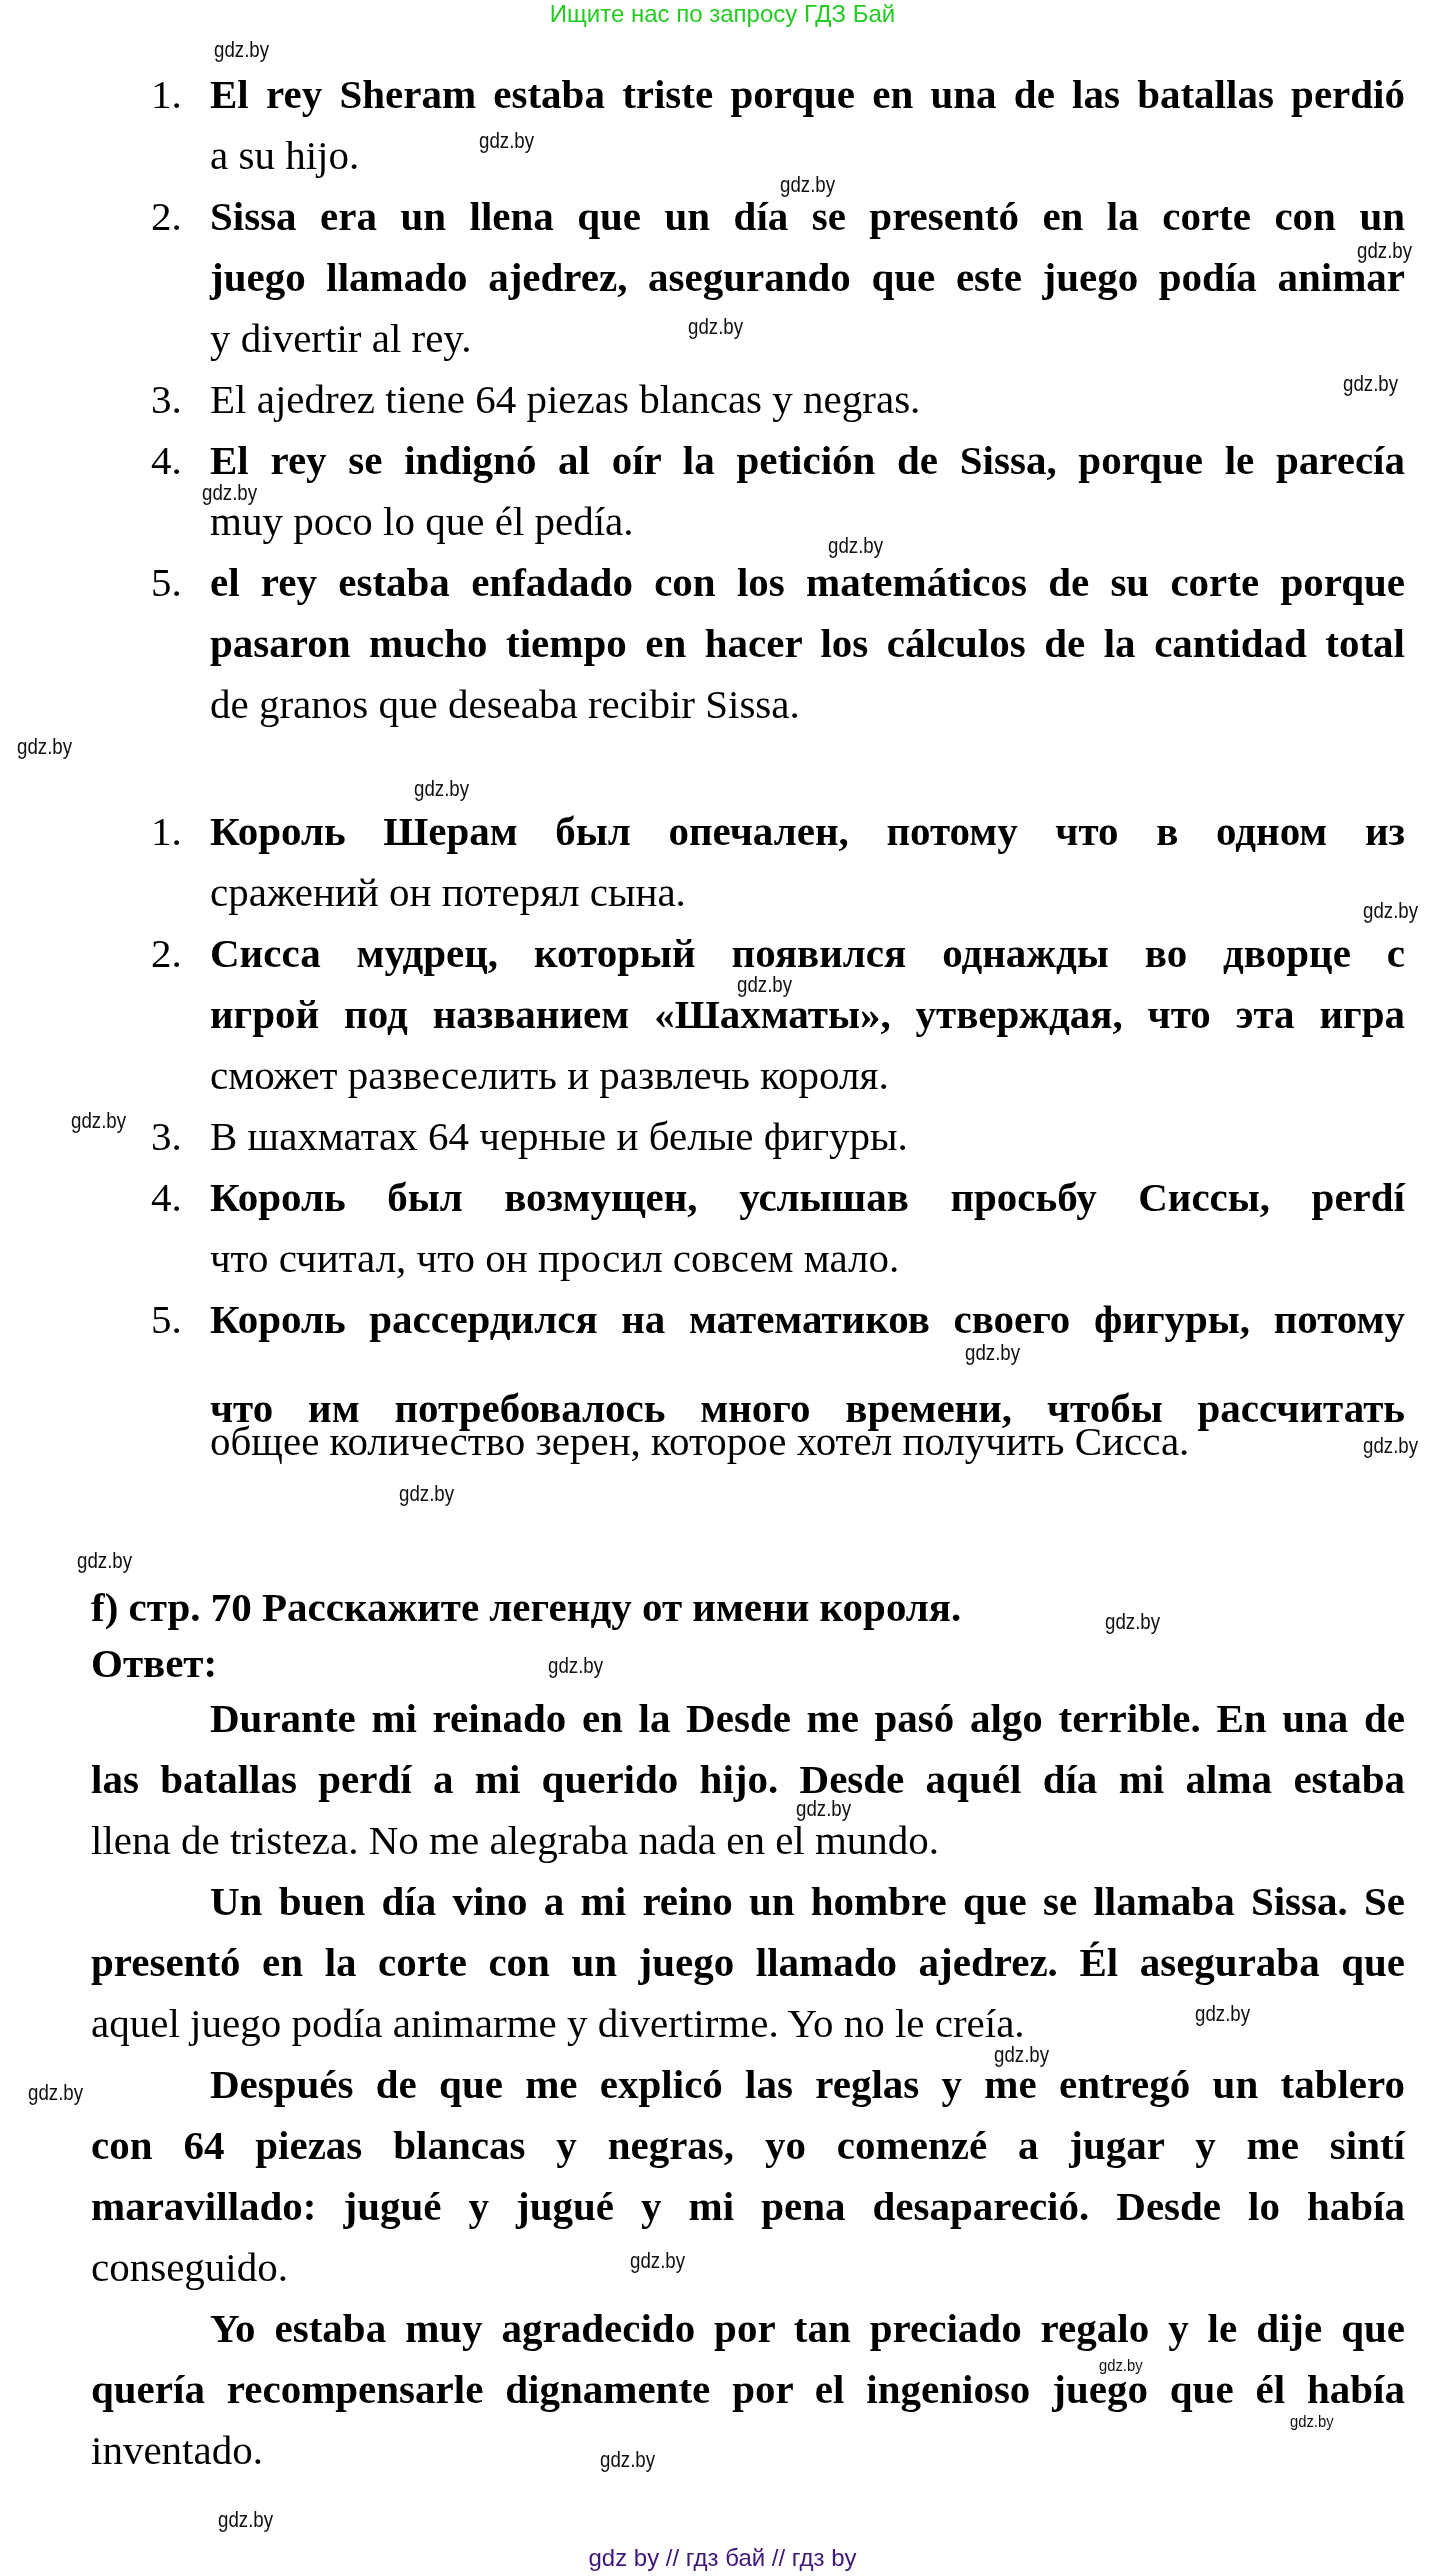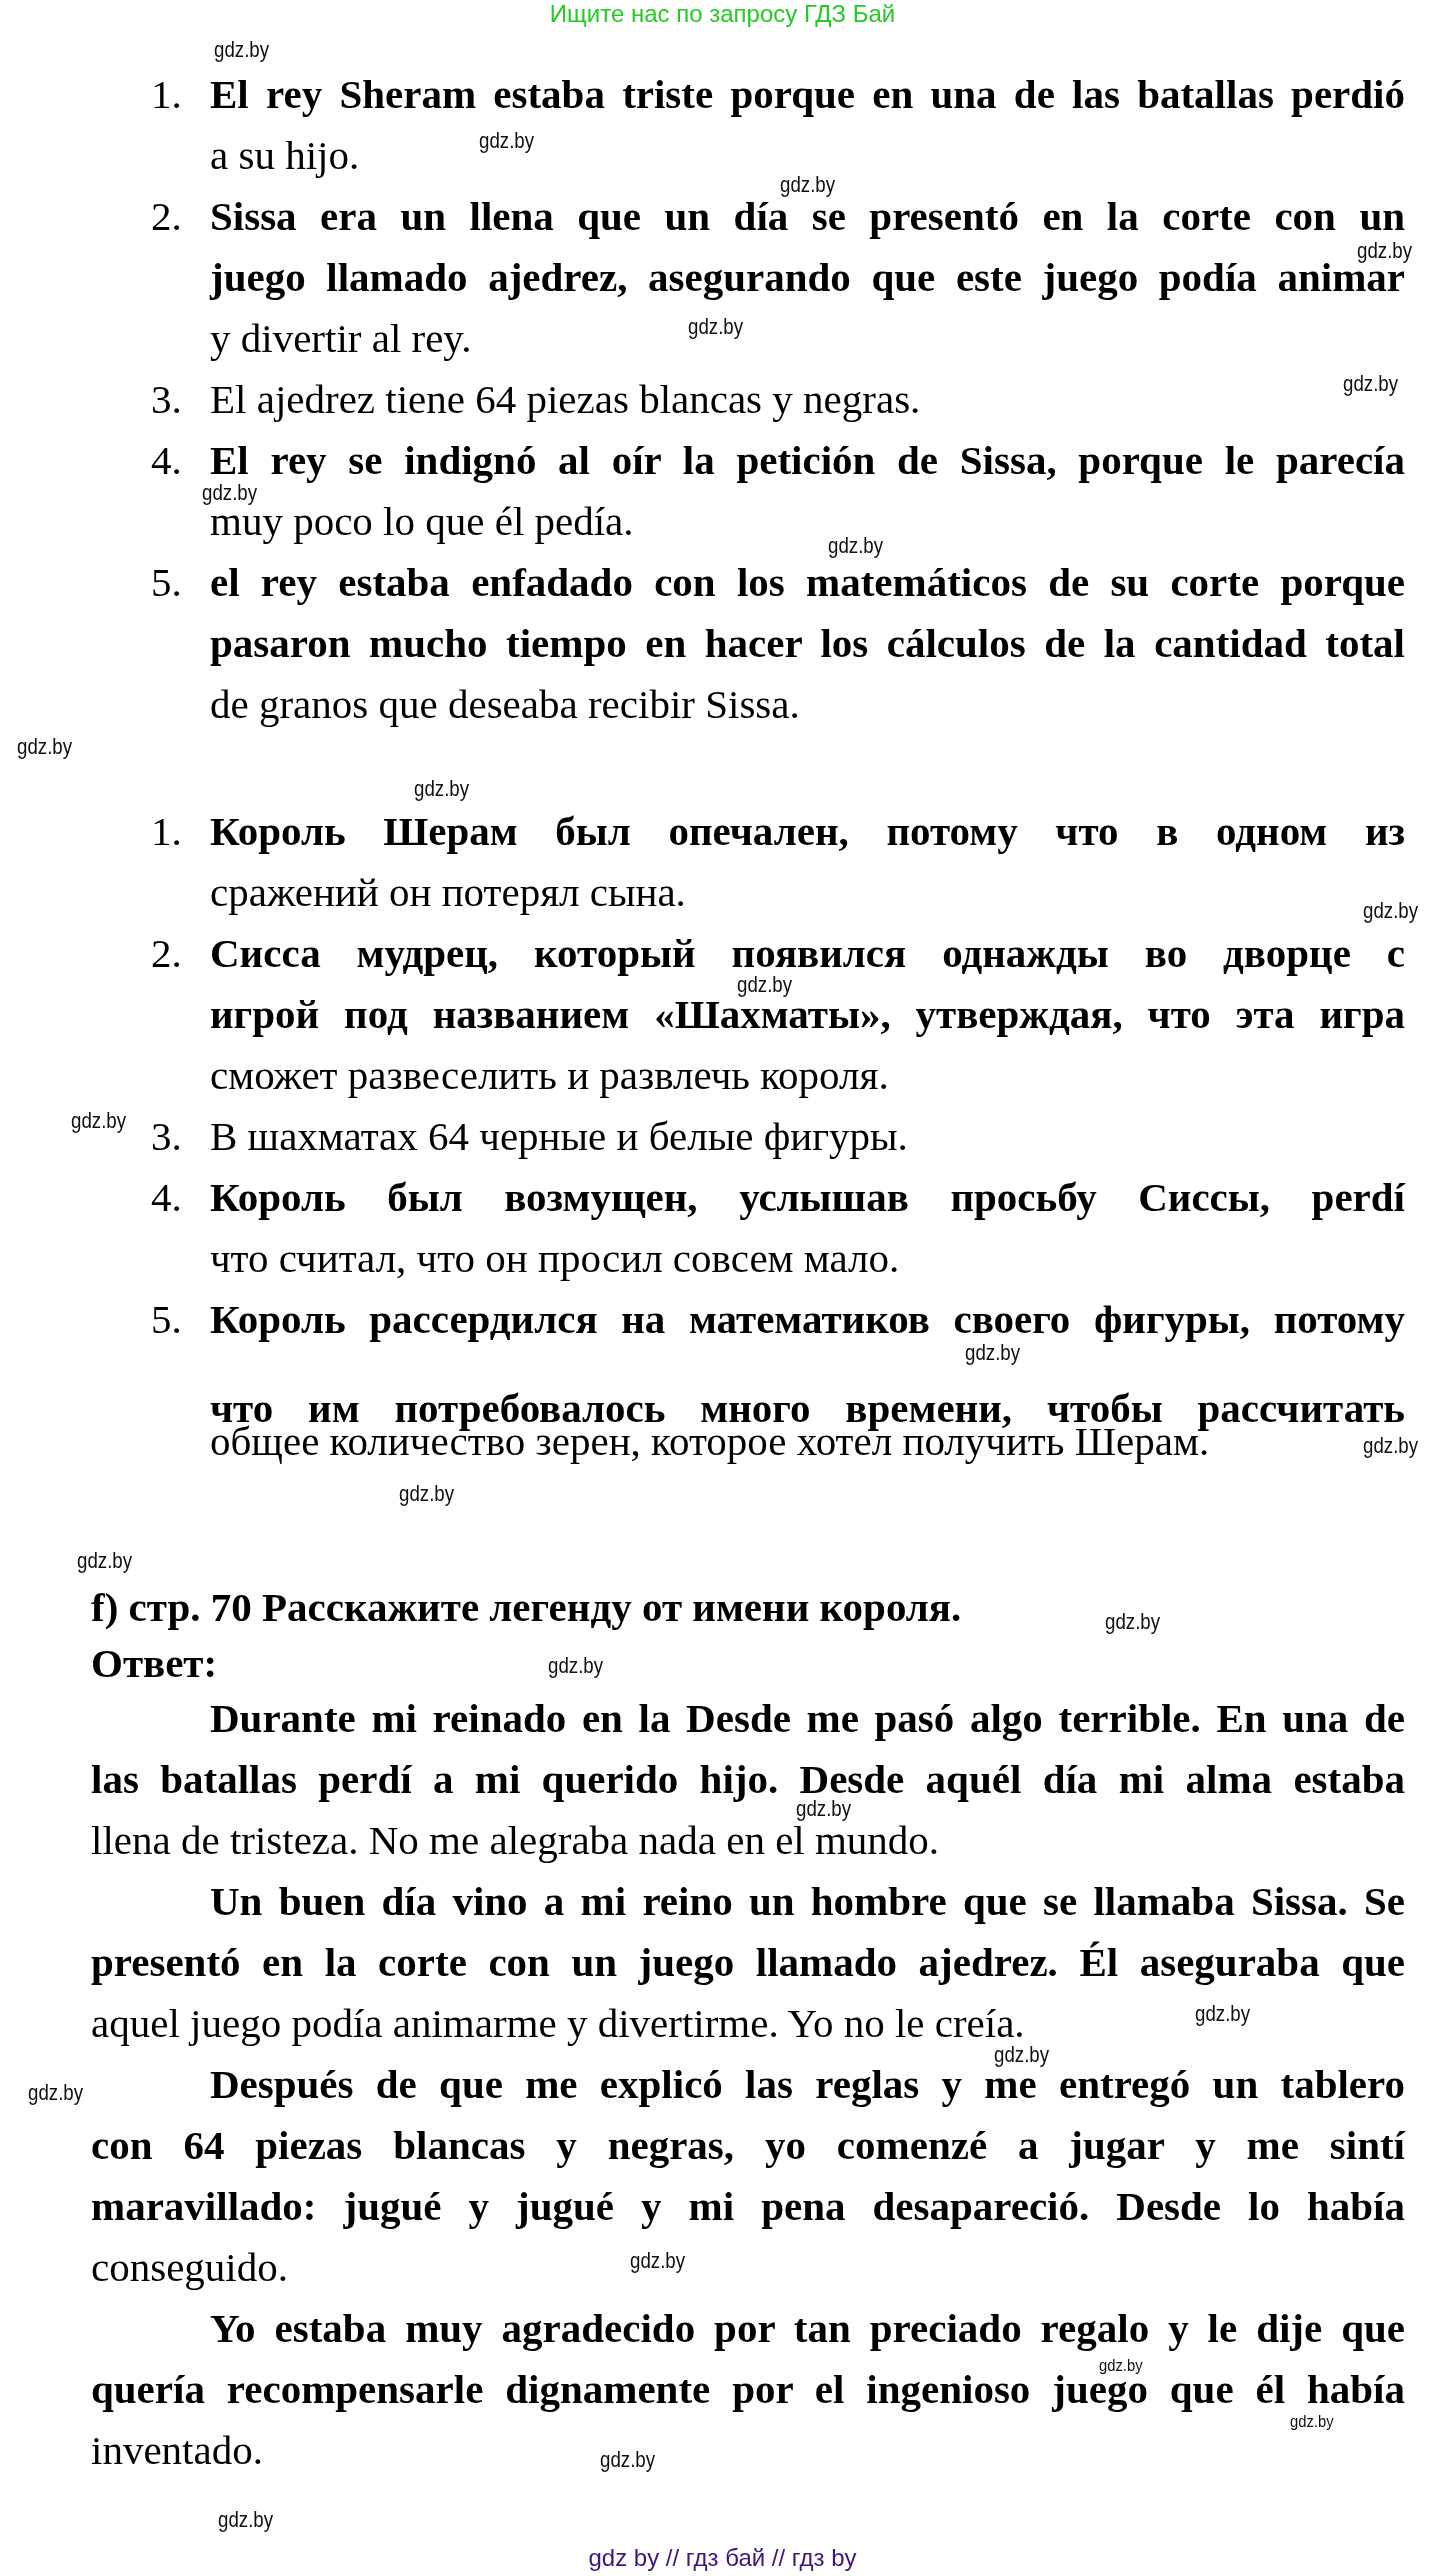--- a/index.html
+++ b/index.html
@@ -54,21 +54,21 @@
   <div class="num" style="top:1112px">3.</div>
   <div class="line" style="top:1112px;left:210px">В шахматах 64 черные и белые фигуры.</div>
 
   <div class="num" style="top:1173px">4.</div>
   <div class="line just" style="top:1173px;left:210px;width:1195px">Король был возмущен, услышав просьбу Сиссы, perdí</div>
   <div class="line" style="top:1234px;left:210px">что считал, что он просил совсем мало.</div>
 
   <div class="num" style="top:1295px">5.</div>
   <div class="line just" style="top:1295px;left:210px;width:1195px">Король рассердился на математиков своего фигуры, потому</div>
   <div class="line just" style="top:1384px;left:210px;width:1195px">что им потребовалось много времени, чтобы рассчитать</div>
-  <div class="line" style="top:1417px;left:210px">общее количество зерен, которое хотел получить Шерам.</div>
+  <div class="line" style="top:1417px;left:210px">общее количество зерен, которое хотел получить Сисса.</div>
 </div>
 
 <div class="ttl" style="top:1583px;left:91px">f) стр. 70 Расскажите легенду от имени короля.</div>
 <div class="ttl" style="top:1639px;left:91px">Ответ:</div>
 
 <div>
   <div class="line just" style="top:1694px;left:210px;width:1195px">Durante mi reinado en la Desde me pasó algo terrible. En una de</div>
   <div class="line just" style="top:1755px;left:91px;width:1314px">las batallas perdí a mi querido hijo. Desde aquél día mi alma estaba</div>
   <div class="line" style="top:1816px;left:91px">llena de tristeza. No me alegraba nada en el mundo.</div>
 

